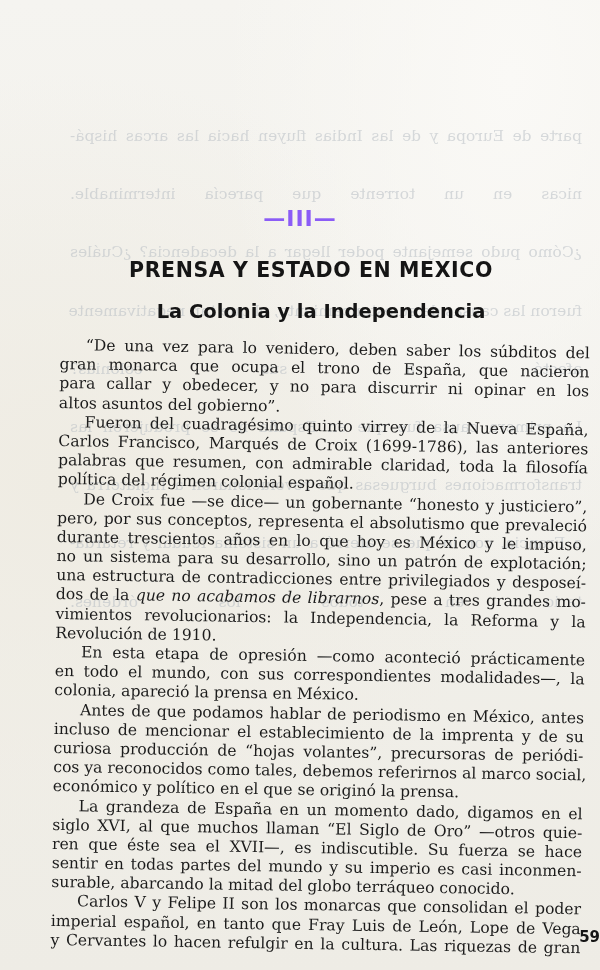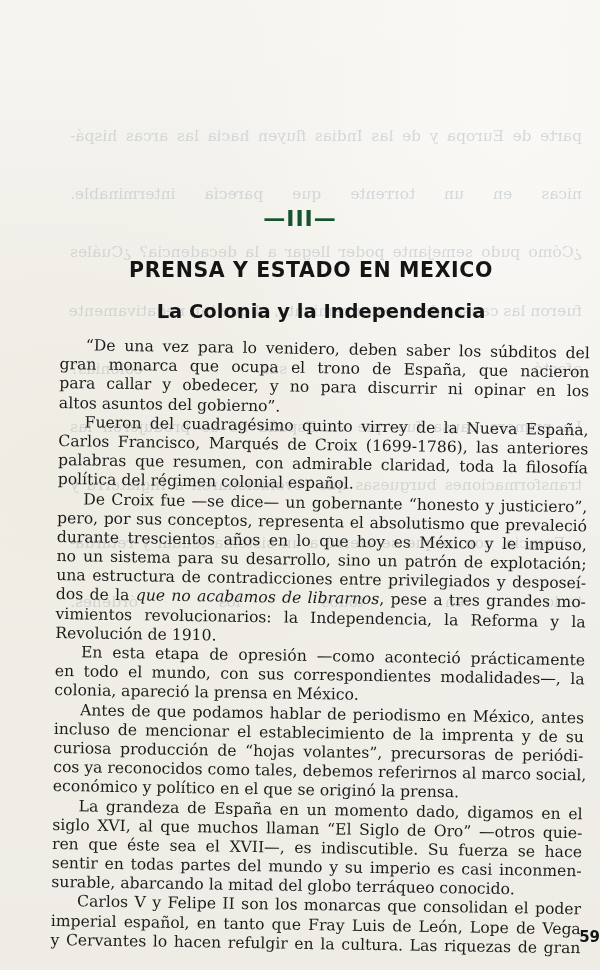--- a/index.html
+++ b/index.html
@@ -41,21 +41,21 @@
     .chapter-num {
       position: absolute;
       top: 206px;
       left: 0;
       width: 600px;
       text-align: center;
       font-family: "DejaVu Sans", sans-serif;
       font-weight: bold;
       font-size: 22px;
       letter-spacing: 1px;
-      color: #14532d;
+      color: #8b5cf6;
     }
     .title {
       position: absolute;
       top: 256px;
       left: 0;
       width: 600px;
       padding-left: 18px;
       box-sizing: border-box;
       text-align: center;
       font-family: "DejaVu Sans", sans-serif;

